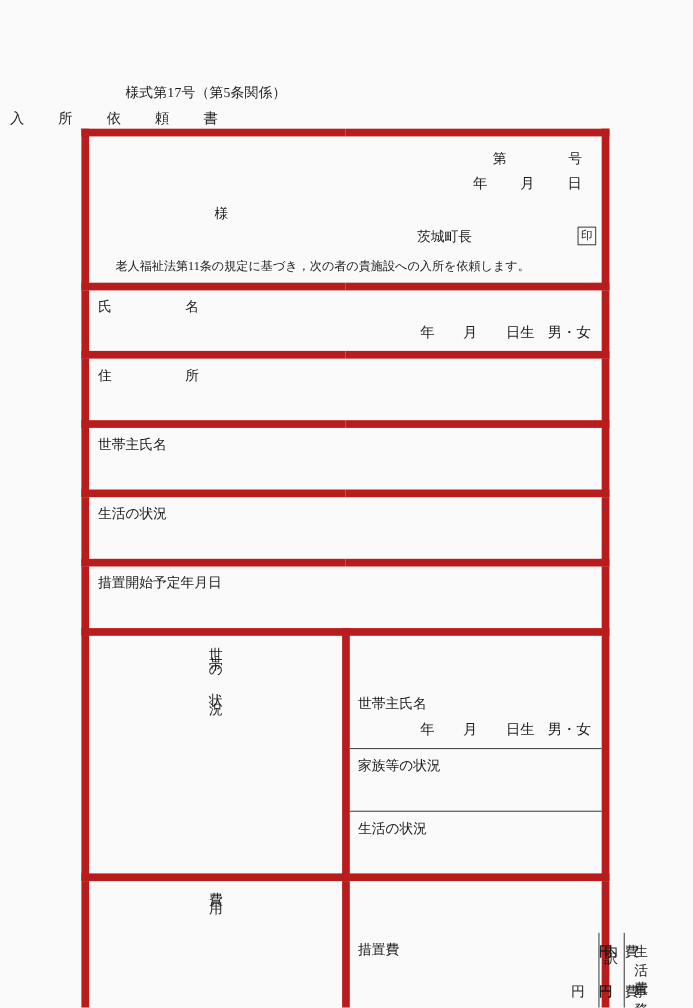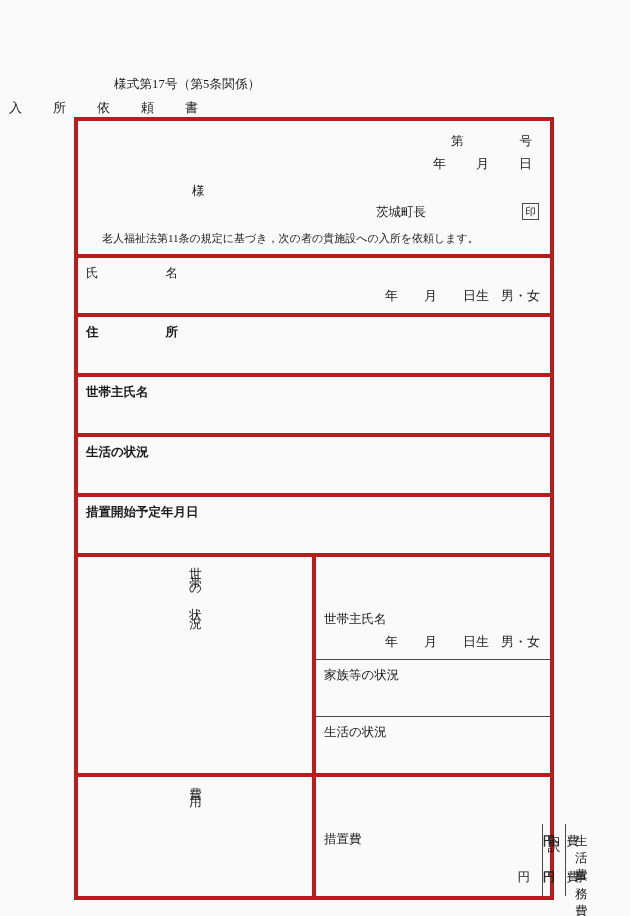--- a/index.html
+++ b/index.html
@@ -49,21 +49,21 @@
   
   .tbl {
     position: absolute;
     left: 74px;
     top: 117px;
     width: 480px;
     border-collapse: collapse;
     table-layout: fixed;
   }
   .tbl td {
-    border: 4px solid #b91c1c;
+    border: 7px solid #b91c1c;
     padding: 0;
     vertical-align: top;
     font-size: 12.5px;
     position: relative;
   }
 
   
   .cell-top { height: 133px; }
   .top-inner { position: relative; width: 100%; height: 133px; }
   .num-line {
@@ -129,21 +129,21 @@
     right: 10px;
     bottom: 8px;
     font-size: 13px;
     white-space: nowrap;
   }
   .bd-line .g1 { display: inline-block; width: 26px; }
   .bd-line .g2 { display: inline-block; width: 26px; }
   .bd-line .g3 { display: inline-block; width: 12px; }
 
   .r-name { height: 55px; }
-  .r-plain { height: 56px; font-weight: bold; }
+  .r-plain { height: 56px; }
 
   
   .vcol {
     width: 31px;
     text-align: center;
     vertical-align: middle;
   }
   .vlabel {
     writing-mode: vertical-rl;
     text-orientation: upright;

